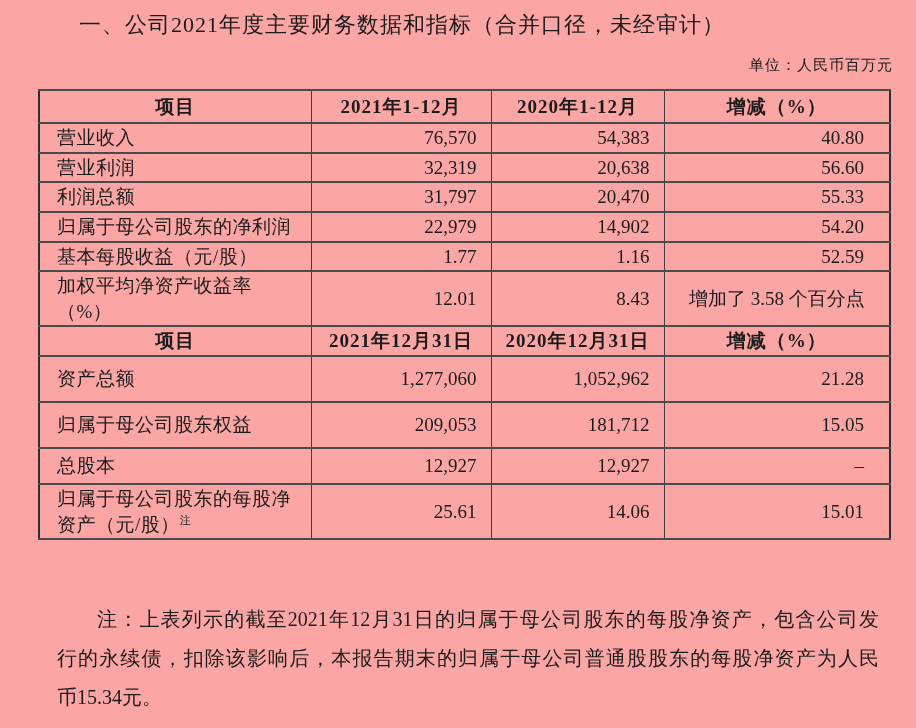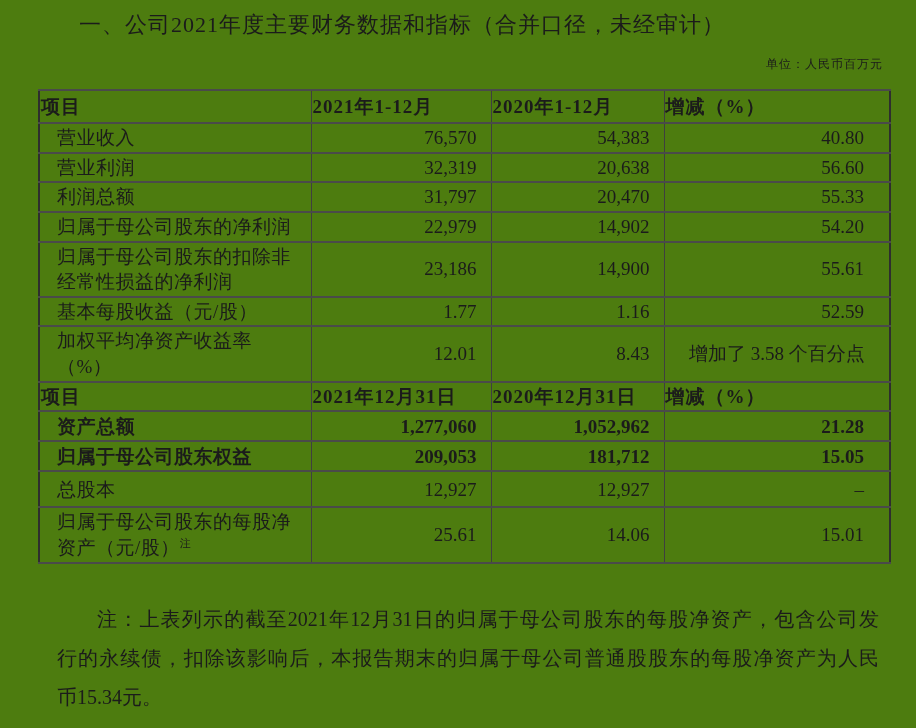--- a/index.html
+++ b/index.html
@@ -1,39 +1,39 @@
 <!DOCTYPE html>
 <html><head>
 <meta charset="utf-8">
 <style>
   html, body { margin: 0; padding: 0; background: #ffffff; }
   .doc {
     position: relative;
     width: 916px;
     height: 728px;
-    background: #4d7c0f;
+    background: #fca5a5;
     color: #1b1b1b;
     font-family: "Liberation Serif", "DejaVu Serif", serif;
     overflow: hidden;
   }
   .title {
     position: absolute;
     left: 79px;
     top: 10px;
     margin: 0;
     font-size: 22px;
     font-weight: 400;
     letter-spacing: 1px;
     white-space: nowrap;
   }
   .unit {
     position: absolute;
     top: 56px;
-    right: 33px;
-    font-size: 12px;
+    right: 23px;
+    font-size: 15px;
     letter-spacing: 1px;
   }
   table.fin {
     position: absolute;
     left: 38px;
     top: 89px;
     width: 851px;
     border-collapse: collapse;
     table-layout: fixed;
     border: 2px solid #2e2e2e;
@@ -45,30 +45,30 @@
   table.fin col.c4 { width: 226px; }
   table.fin th, table.fin td {
     border-left: 1px solid #3f3f3f;
     border-right: 1px solid #3f3f3f;
     border-top: 2px solid #4a4a4a;
     border-bottom: 2px solid #4a4a4a;
     vertical-align: middle;
     line-height: 1.35;
   }
   table.fin th {
-    text-align: left;
+    text-align: center;
     font-weight: 700;
     letter-spacing: 1px;
   }
   .col-item { text-align: left; padding-left: 17px; padding-right: 8px; letter-spacing: 0.5px; }
   .col-num  { text-align: right; padding-right: 14px; }
   .col-chg  { text-align: right; padding-right: 25px; }
   .col-chg.center { text-align: center; padding-right: 0; padding-left: 0; margin-top: 24px; }
   tr.h33 { height: 33px; }
-  tr.h34 { height: 30px; font-weight: bold; }
+  tr.h34 { height: 46px; }
   tr.h35 { height: 28px; }
   tr.h36 { height: 36px; }
   tr.h52 { height: 52px; }
   tr.h55 { height: 55px; }
   sup.fn {
     font-size: 11px;
     vertical-align: super;
     line-height: 0;
   }
   .note {
@@ -122,26 +122,20 @@
         <td class="col-num">31,797</td>
         <td class="col-num">20,470</td>
         <td class="col-chg">55.33</td>
       </tr>
       <tr class="h35">
         <td class="col-item">归属于母公司股东的净利润</td>
         <td class="col-num">22,979</td>
         <td class="col-num">14,902</td>
         <td class="col-chg">54.20</td>
       </tr>
-      <tr class="h52">
-        <td class="col-item">归属于母公司股东的扣除非经常性损益的净利润</td>
-        <td class="col-num">23,186</td>
-        <td class="col-num">14,900</td>
-        <td class="col-chg">55.61</td>
-      </tr>
       <tr class="h35">
         <td class="col-item">基本每股收益（元/股）</td>
         <td class="col-num">1.77</td>
         <td class="col-num">1.16</td>
         <td class="col-chg">52.59</td>
       </tr>
       <tr class="h36">
         <td class="col-item">加权平均净资产收益率（%）</td>
         <td class="col-num">12.01</td>
         <td class="col-num">8.43</td>

